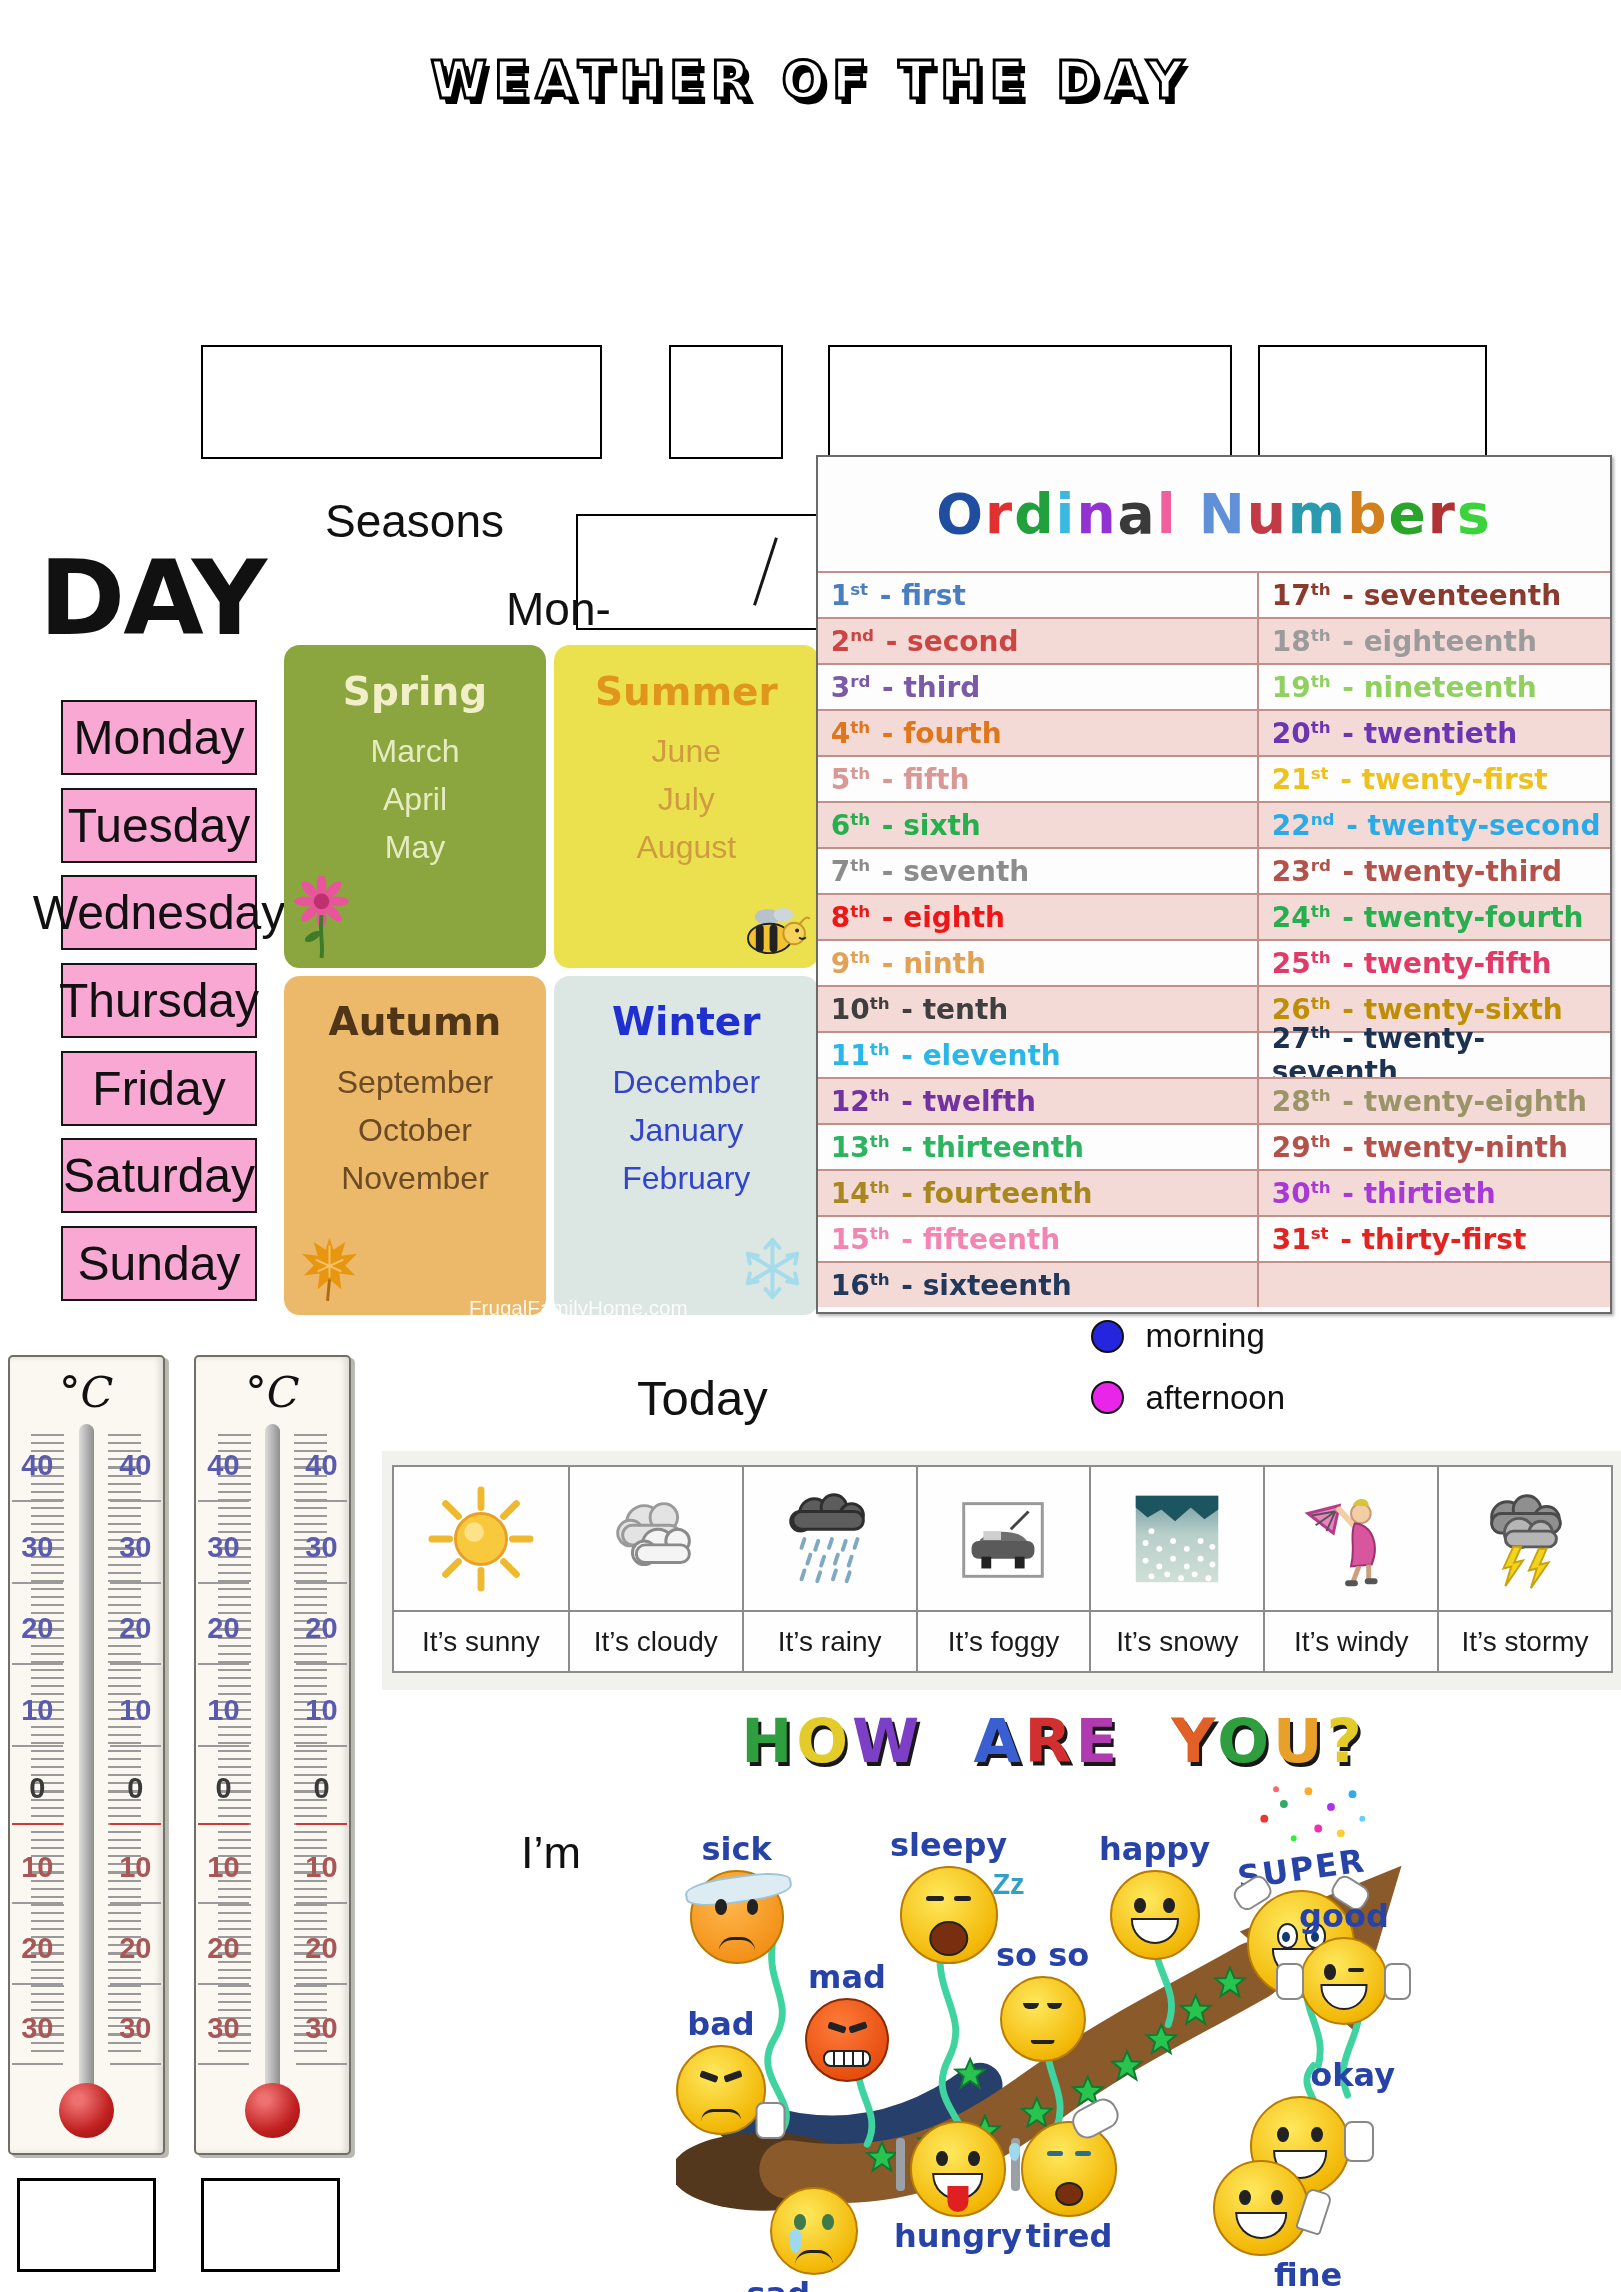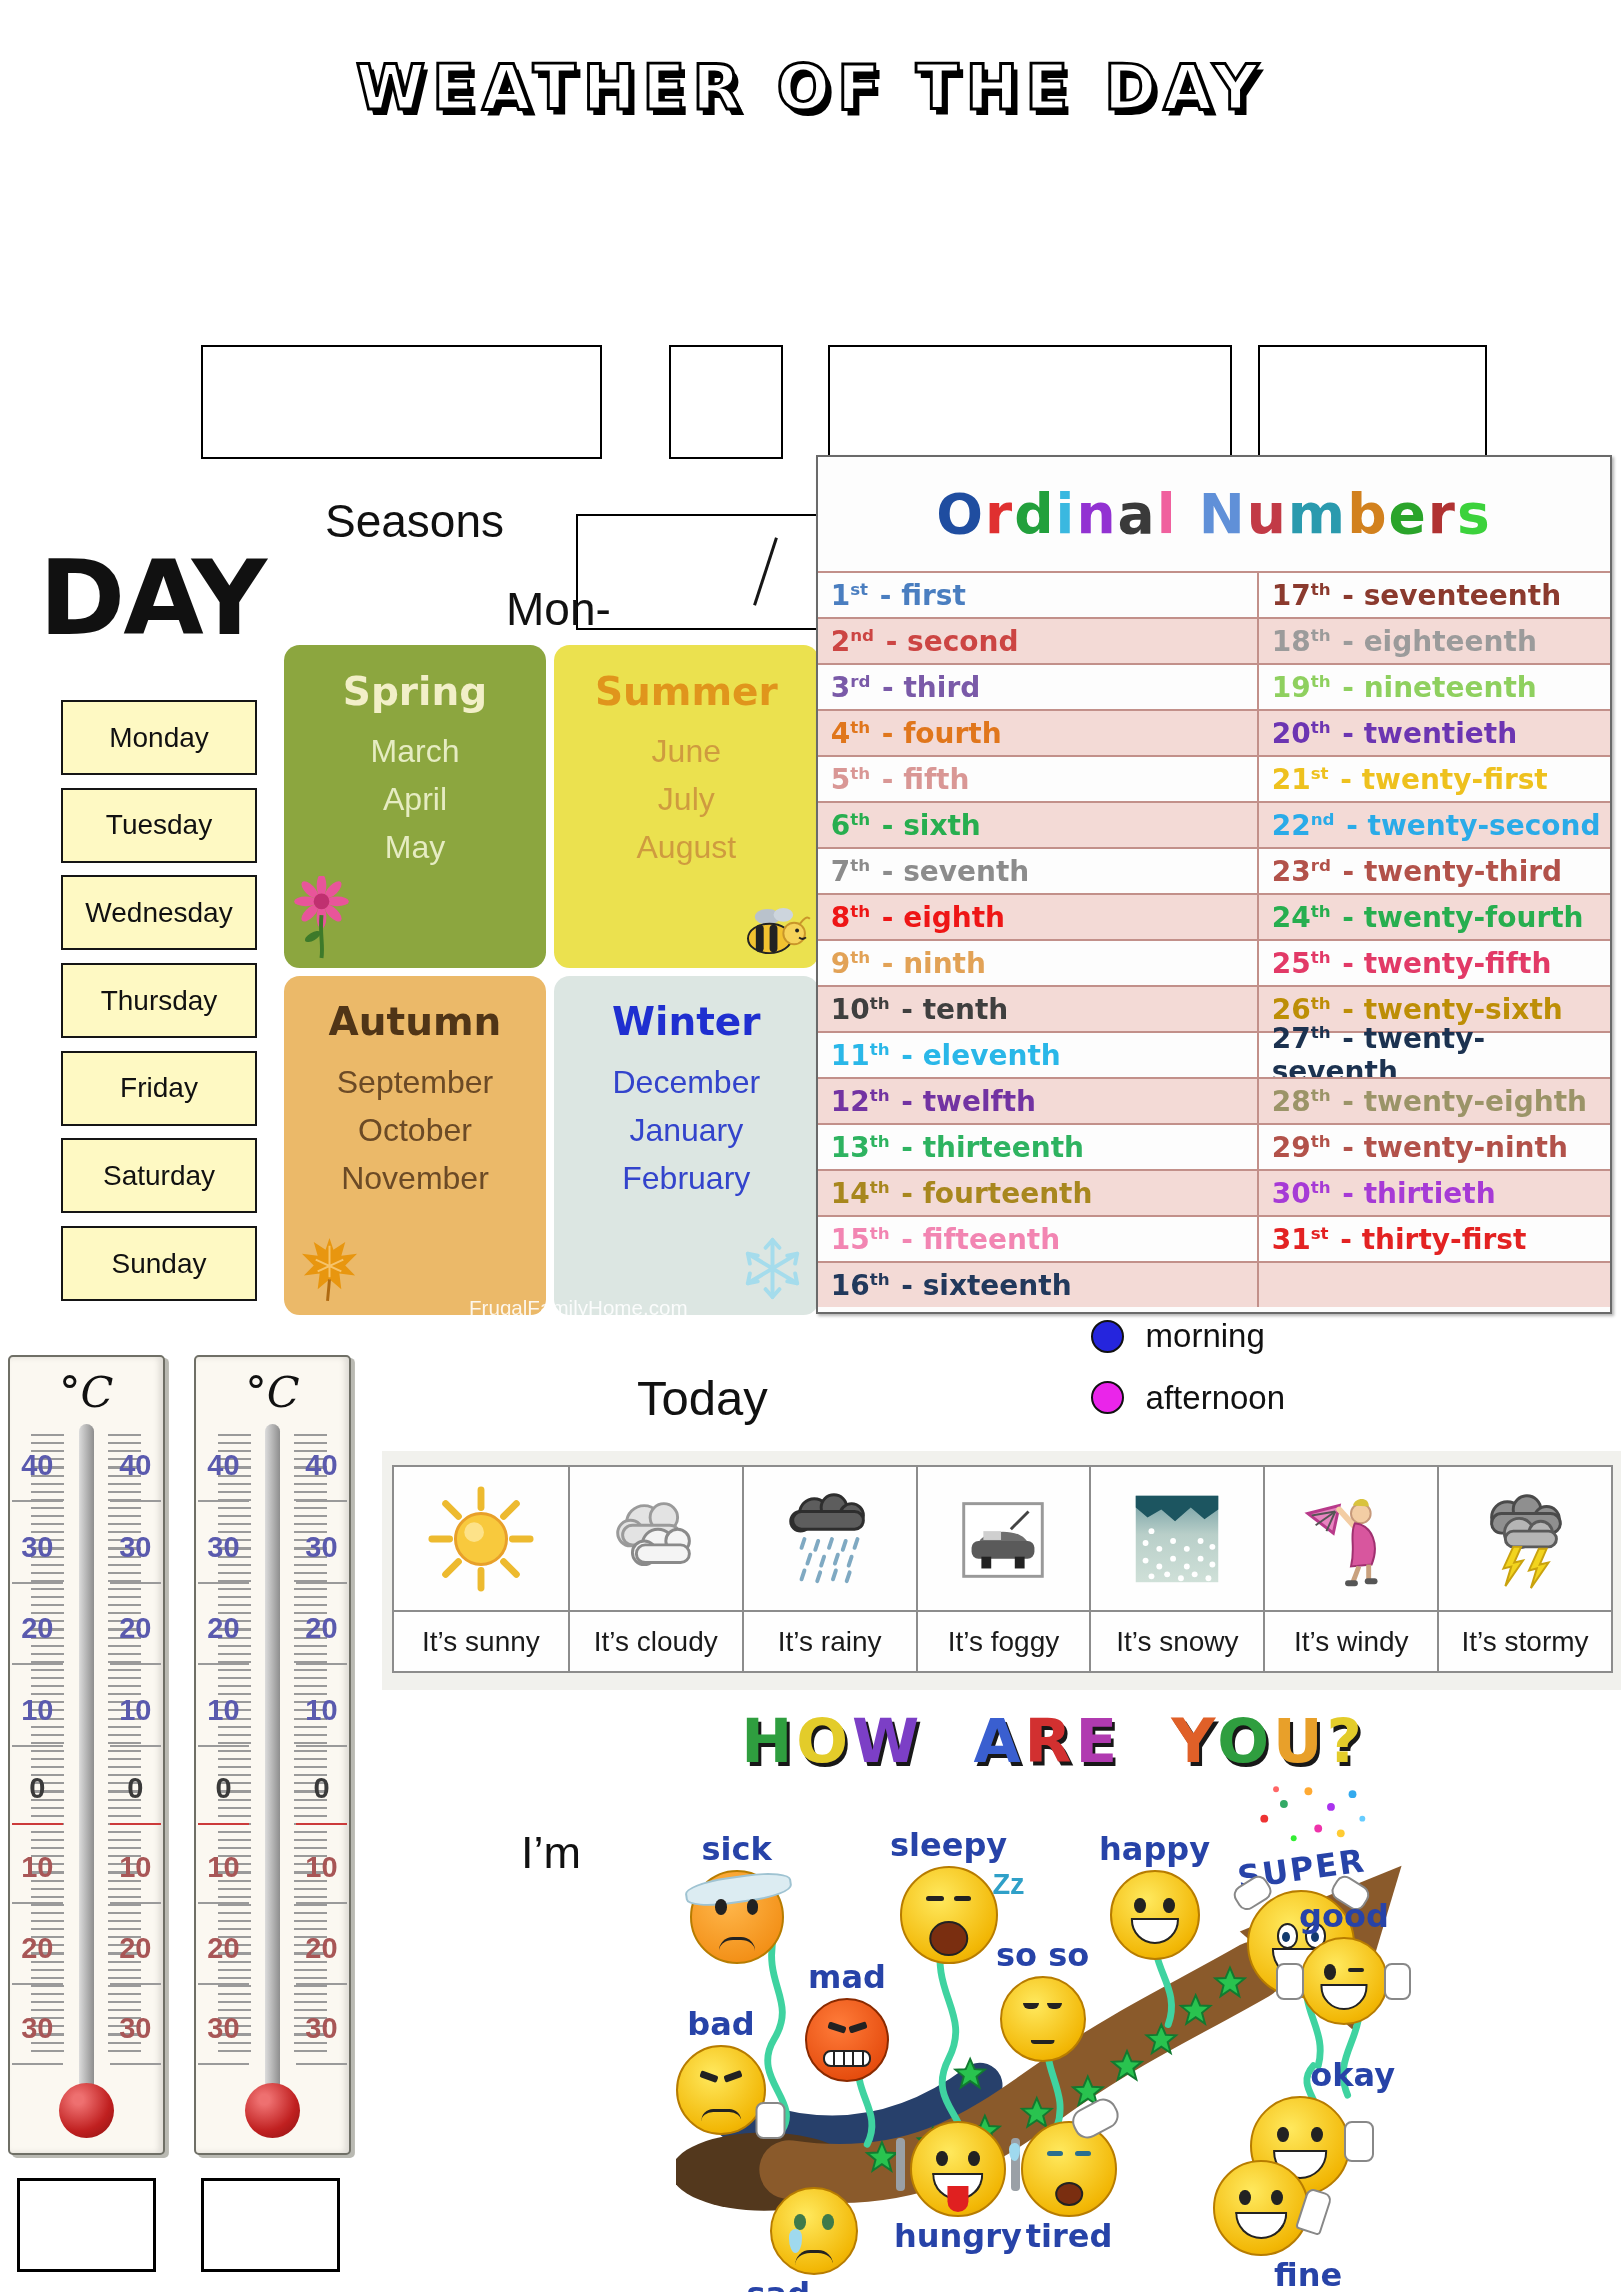--- a/index.html
+++ b/index.html
@@ -1,40 +1,40 @@
 <!DOCTYPE html>
 <html><head>
 <meta charset="utf-8">
 <style>
   html,body{margin:0;padding:0;background:#fff;}
   .page{position:relative;width:1621px;height:2293px;background:#fff;overflow:hidden;
         font-family:"Liberation Sans",sans-serif;color:#111;}
   
   .main-title{position:absolute;left:0;top:51px;width:100%;text-align:center;
-    font-family:"DejaVu Sans",sans-serif;font-weight:bold;font-size:63px;letter-spacing:6.9px;
+    font-family:"DejaVu Sans",sans-serif;font-weight:bold;font-size:51px;letter-spacing:6.9px;
     color:#fff;-webkit-text-stroke:2.9px #000;text-shadow:4.9px 5.9px 0 #000;}
   
   .blank{position:absolute;border:2.9px solid #000;background:#fff;}
   .bf1{left:201px;top:345px;width:397px;height:110px;}
   .bf2{left:669px;top:345px;width:110px;height:110px;}
   .bf3{left:828px;top:345px;width:400px;height:110px;}
   .bf4{left:1258px;top:345px;width:225px;height:110px;}
   .date-field{left:576px;top:514px;width:443px;height:112px;}
   .slash{position:absolute;top:19.6px;width:2.9px;height:71px;background:#161616;transform:rotate(18deg);}
   .slash.s1{left:42%;} .slash.s2{left:62%;}
   
   .label-day{position:absolute;left:39px;top:537px;font-size:104px;font-weight:bold;letter-spacing:-2px;font-family:"DejaVu Sans",sans-serif;}
   .label-seasons{position:absolute;left:325px;top:494px;font-size:46px;}
   .label-mon{position:absolute;left:506px;top:582px;font-size:46px;}
   .label-today{position:absolute;left:637px;top:1370px;font-size:49px;}
   .label-im{position:absolute;left:521px;top:1827px;font-size:45px;}
   
   .days{position:absolute;left:61px;top:700px;}
-  .day-box{width:192px;height:71px;border:2.9px solid #151515;background:#fef9c3;margin-bottom:12.7px;
-    display:flex;align-items:center;justify-content:center;font-size:28px;}
+  .day-box{width:192px;height:71px;border:2.9px solid #151515;background:#f9a8d4;margin-bottom:12.7px;
+    display:flex;align-items:center;justify-content:center;font-size:48px;}
   
   .seasons-grid{position:absolute;left:284px;top:645px;width:534px;height:670px;
     display:grid;grid-template-columns:262px 265px;grid-template-rows:323px 339px;gap:7.8px;}
   .season{position:relative;border-radius:15.7px;padding-top:23.5px;text-align:center;}
   .sname{font-family:"DejaVu Sans",sans-serif;font-weight:bold;font-size:39px;}
   .smonths{margin-top:13.7px;font-size:32px;line-height:1.5;}
   .sicon{position:absolute;}
   .season-spring .sicon{left:9.8px;bottom:3.9px;}
   .season-summer .sicon{right:7.8px;bottom:3.9px;}
   .season-autumn .sicon{left:13.7px;bottom:7.8px;}

